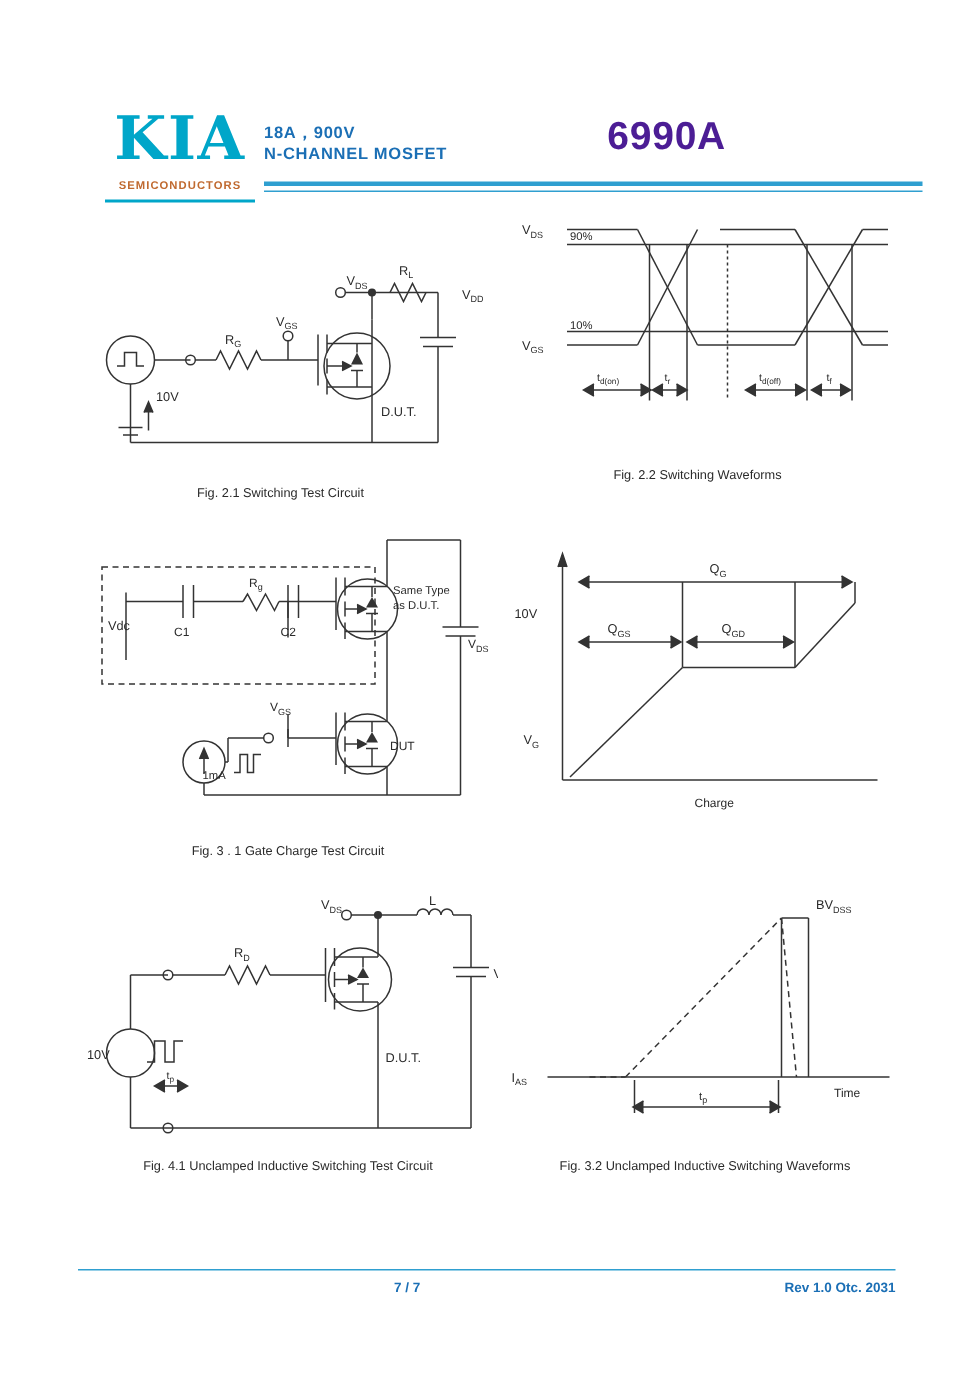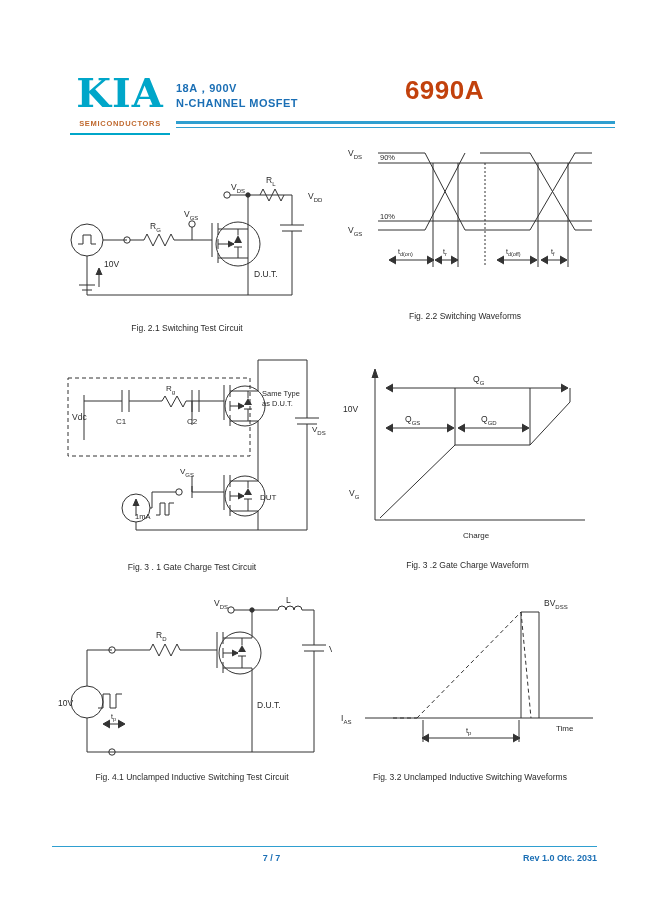--- a/index.html
+++ b/index.html
@@ -80,21 +80,21 @@
     color: #1b6fb5;
     letter-spacing: 0.5px;
     text-align: center;
   }
   .part-no {
     position: absolute;
     right: 52px;
     top: 34px;
     font-size: 26px;
     font-weight: bold;
-    color: #c2410c;
+    color: #4c1d95;
     letter-spacing: 0.5px;
   }
   .hdr-rule-thick {
     position: absolute;
     left: 158px;
     top: 80px;
     width: 439px;
     height: 3px;
     background: #2f9fd0;
   }
@@ -462,21 +462,20 @@
         <text x="146" y="82">
           <tspan>Q</tspan><tspan dy="2.5" font-size="6">GD</tspan>
         </text>
         <text x="8" y="72">10V</text>
         <text x="14" y="156">
           <tspan>V</tspan><tspan dy="2.5" font-size="6">G</tspan>
         </text>
         <text x="128" y="198" font-size="8">Charge</text>
       </g>
     </svg>
-    <div class="fig-caption" style="top:220px;">Fig. 3 .2 Gate Charge Waveform</div>
   </div>
 
   <div class="fig" style="left:52px; top:590px; width:280px; height:210px;">
     <svg width="280" height="180" viewBox="0 0 280 180">
       <g stroke="#333" stroke-width="1" fill="none">
 
         <circle cx="35" cy="112" r="16"></circle>
         <path d="M35 96 L35 60"></path>
         <path d="M35 60 L60 60"></path>
         <circle cx="60" cy="60" r="3.2"></circle>

